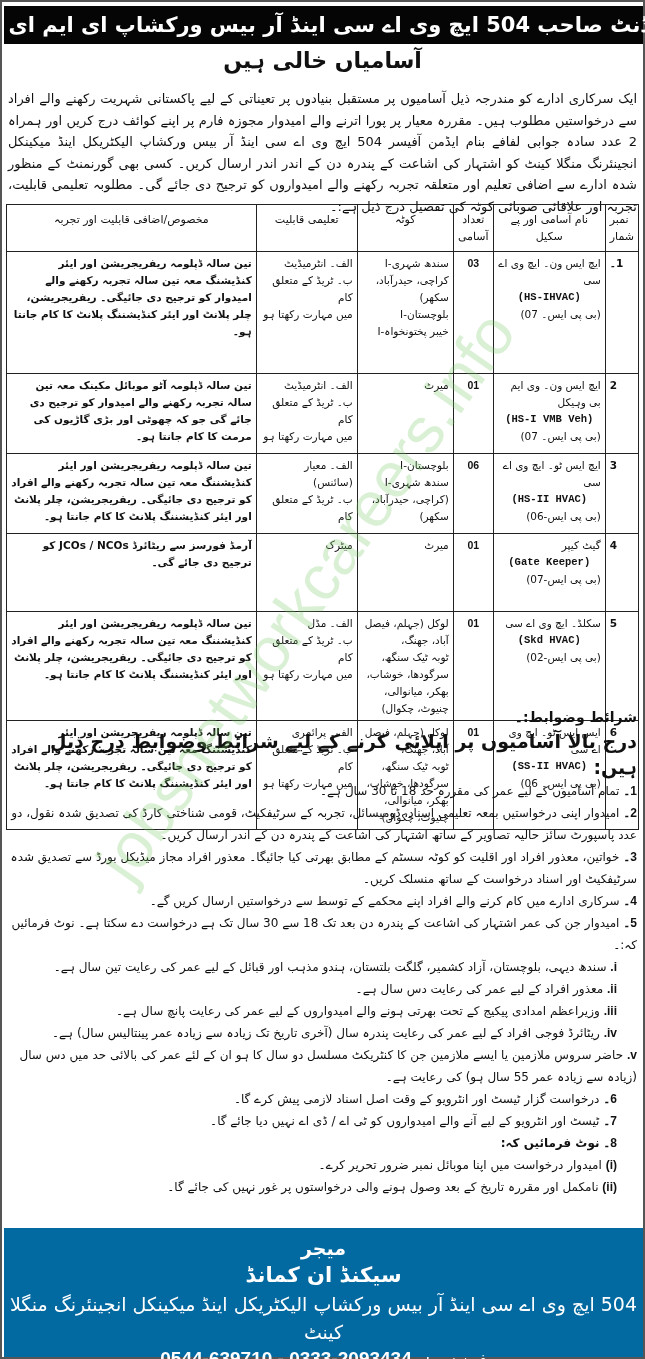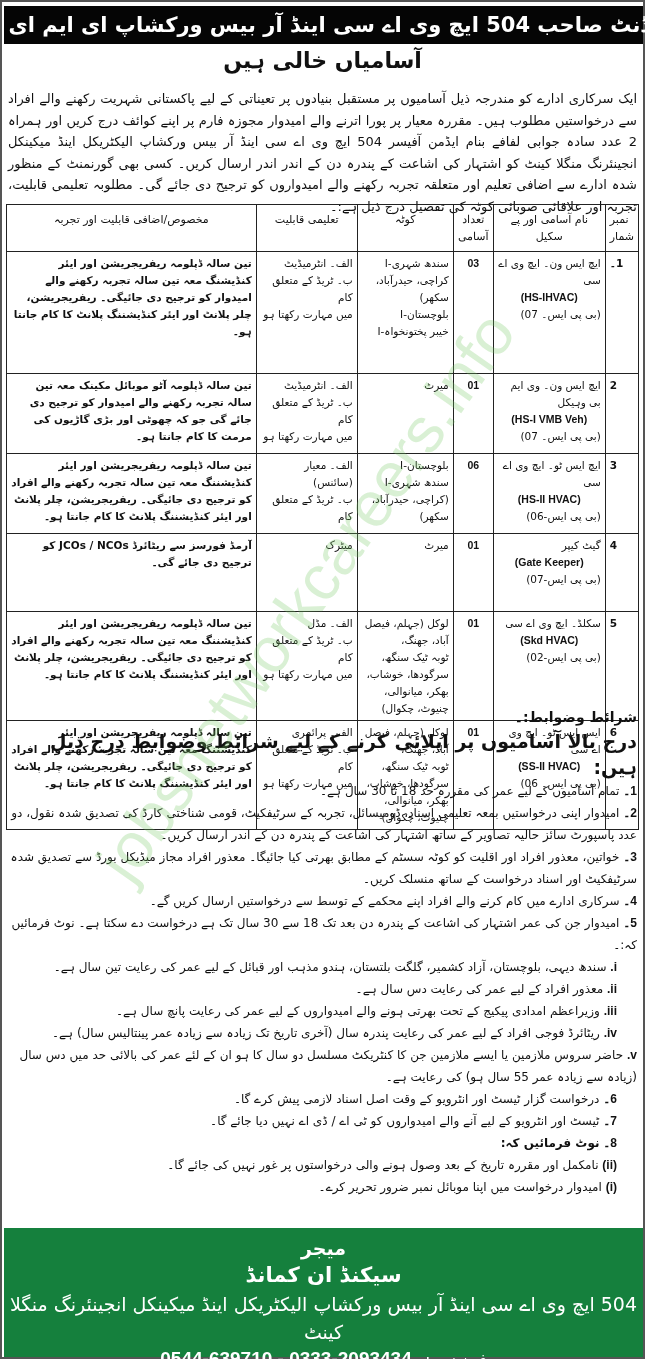--- a/index.html
+++ b/index.html
@@ -12,29 +12,29 @@
   .intro { position: absolute; left: 6px; top: 86px; width: 629px; direction: rtl; text-align: justify; font-size: 13px; line-height: 21.5px; }
   table.posts { position: absolute; left: 4px; top: 202px; width: 633px; border-collapse: collapse; direction: rtl; font-size: 10.5px; }
   table.posts th, table.posts td { border: 1px solid #222; vertical-align: top; padding: 3px 4px; line-height: 17px; }
   table.posts th { height: 47px; font-weight: normal; font-size: 11px; padding-top: 6px; }
   .c-no { width: 31px; text-align: left; font-weight: bold; }
   .c-name { width: 112px; }
   .c-count { width: 40px; text-align: center; font-weight: bold; font-family: "Liberation Sans", sans-serif; }
   .c-quota { width: 96px; }
   .c-edu { width: 101px; margin-left: 12px; }
   .c-exp { font-weight: bold; }
-  .eng { direction: ltr; text-align: center; font-family: Liberation Sans, sans-serif; font-weight: bold; display: block; }
+  .eng { direction: ltr; text-align: center; font-family: Liberation Mono, monospace; font-weight: bold; display: block; }
   .line { display: block; }
   .terms { position: absolute; left: 6px; top: 704px; width: 629px; direction: rtl; font-size: 12px; line-height: 22px; }
   .terms .t-title { font-weight: bold; font-size: 14px; }
   .terms .t-sub { font-weight: bold; font-size: 19px; line-height: 26px; }
   .terms .item { display: block; }
   .terms .num { font-family: "Liberation Sans", sans-serif; font-weight: bold; }
   .terms .sub { padding-right: 20px; }
-  .footer { position: absolute; left: 2px; top: 1226px; width: 639px; height: 129px; background: #15803d; color: #fff; text-align: center; direction: rtl; }
+  .footer { position: absolute; left: 2px; top: 1226px; width: 639px; height: 129px; background: #0369a1; color: #fff; text-align: center; direction: rtl; }
   .footer .rank { font-size: 19px; font-weight: bold; padding-top: 8px; line-height: 24px; }
   .footer .role { font-size: 21px; font-weight: bold; line-height: 30px; }
   .footer .unit { font-size: 19px; line-height: 28px; }
   .footer .phone { font-size: 15px; line-height: 26px; }
   .footer .phone .nums { font-family: "Liberation Sans", sans-serif; font-weight: bold; font-size: 19px; direction: ltr; unicode-bidi: embed; }
   .watermark { position: absolute; left: 80px; top: 850px; transform: rotate(-55deg); transform-origin: left top; font-size: 64px;
                color: rgba(120, 200, 100, 0.28); font-family: "Liberation Sans", sans-serif; white-space: nowrap; pointer-events: none; }
 </style>
 </head>
 <body>
@@ -194,22 +194,22 @@
     <div class="item sub"><span class="num">i.</span> <span>سندھ دیہی، بلوچستان، آزاد کشمیر، گلگت بلتستان، ہندو مذہب اور قبائل کے لیے عمر کی رعایت تین سال ہے۔</span></div>
     <div class="item sub"><span class="num">ii.</span> <span>معذور افراد کے لیے عمر کی رعایت دس سال ہے۔</span></div>
     <div class="item sub"><span class="num">iii.</span> <span>وزیراعظم امدادی پیکیج کے تحت بھرتی ہونے والے امیدواروں کے لیے عمر کی رعایت پانچ سال ہے۔</span></div>
     <div class="item sub"><span class="num">iv.</span> <span>ریٹائرڈ فوجی افراد کے لیے عمر کی رعایت پندرہ سال (آخری تاریخ تک زیادہ سے زیادہ عمر پینتالیس سال) ہے۔</span></div>
     <div class="item"><span class="num">v.</span> <span>حاضر سروس ملازمین یا ایسے ملازمین جن کا کنٹریکٹ مسلسل دو سال کا ہو ان کے لئے عمر کی بالائی حد میں دس سال (زیادہ سے زیادہ عمر 55 سال ہو) کی رعایت ہے۔</span></div>
 
     <div class="item sub"><span class="num">6۔</span> <span>درخواست گزار ٹیسٹ اور انٹرویو کے وقت اصل اسناد لازمی پیش کرے گا۔</span></div>
     <div class="item sub"><span class="num">7۔</span> <span>ٹیسٹ اور انٹرویو کے لیے آنے والے امیدواروں کو ٹی اے / ڈی اے نہیں دیا جائے گا۔</span></div>
     <div class="item sub"><span class="num">8۔</span> <span style="font-weight:bold">نوٹ فرمائیں کہ:</span></div>
 
+    <div class="item sub"><span class="num">(i)</span> <span>امیدوار درخواست میں اپنا موبائل نمبر ضرور تحریر کرے۔</span></div>
     <div class="item sub"><span class="num">(ii)</span> <span>نامکمل اور مقررہ تاریخ کے بعد وصول ہونے والی درخواستوں پر غور نہیں کی جائے گا۔</span></div>
-    <div class="item sub"><span class="num">(i)</span> <span>امیدوار درخواست میں اپنا موبائل نمبر ضرور تحریر کرے۔</span></div>
   </div>
 
   <div class="footer">
     <div class="rank">میجر</div>
     <div class="role">سیکنڈ ان کمانڈ</div>
     <div class="unit">504 ایچ وی اے سی اینڈ آر بیس ورکشاپ الیکٹریکل اینڈ میکینکل انجینئرنگ منگلا کینٹ</div>
     <div class="phone">
       <span>فون نمبر:۔</span>
       <span class="nums">0544-639710  -  0333-2093434</span>
     </div>

